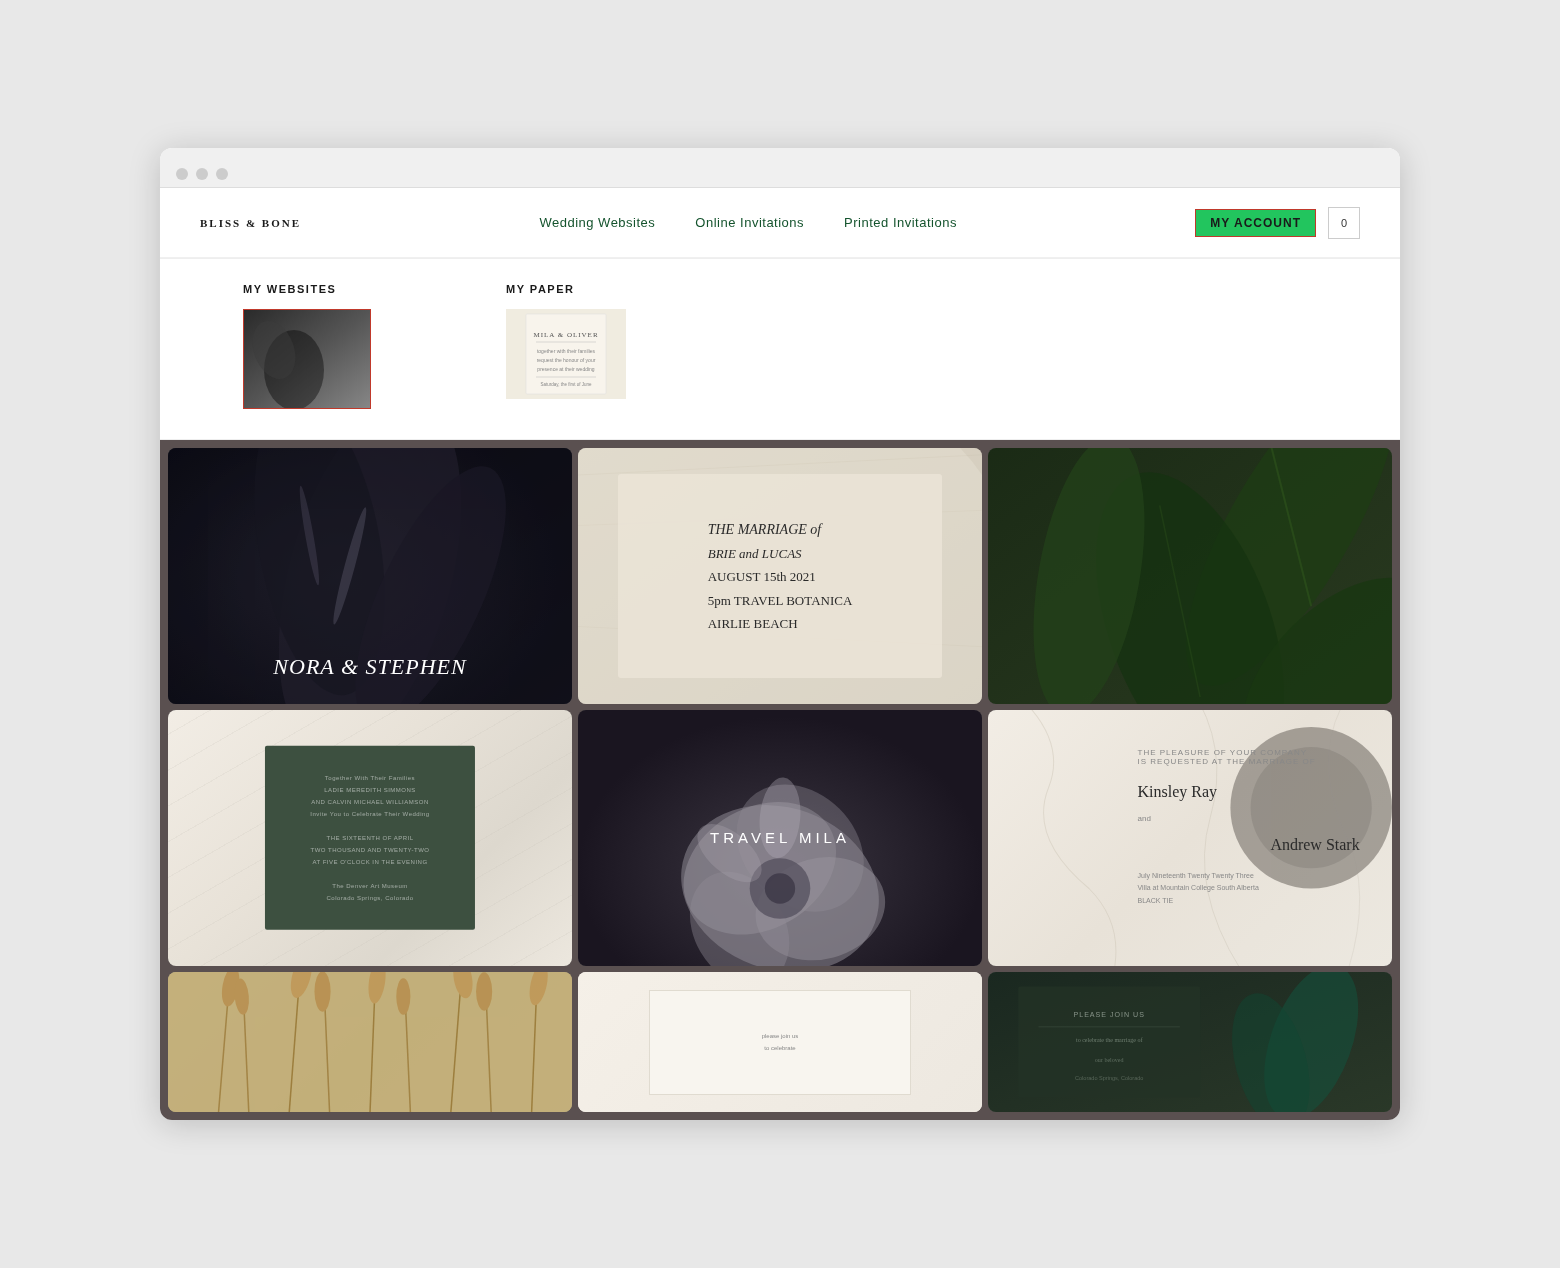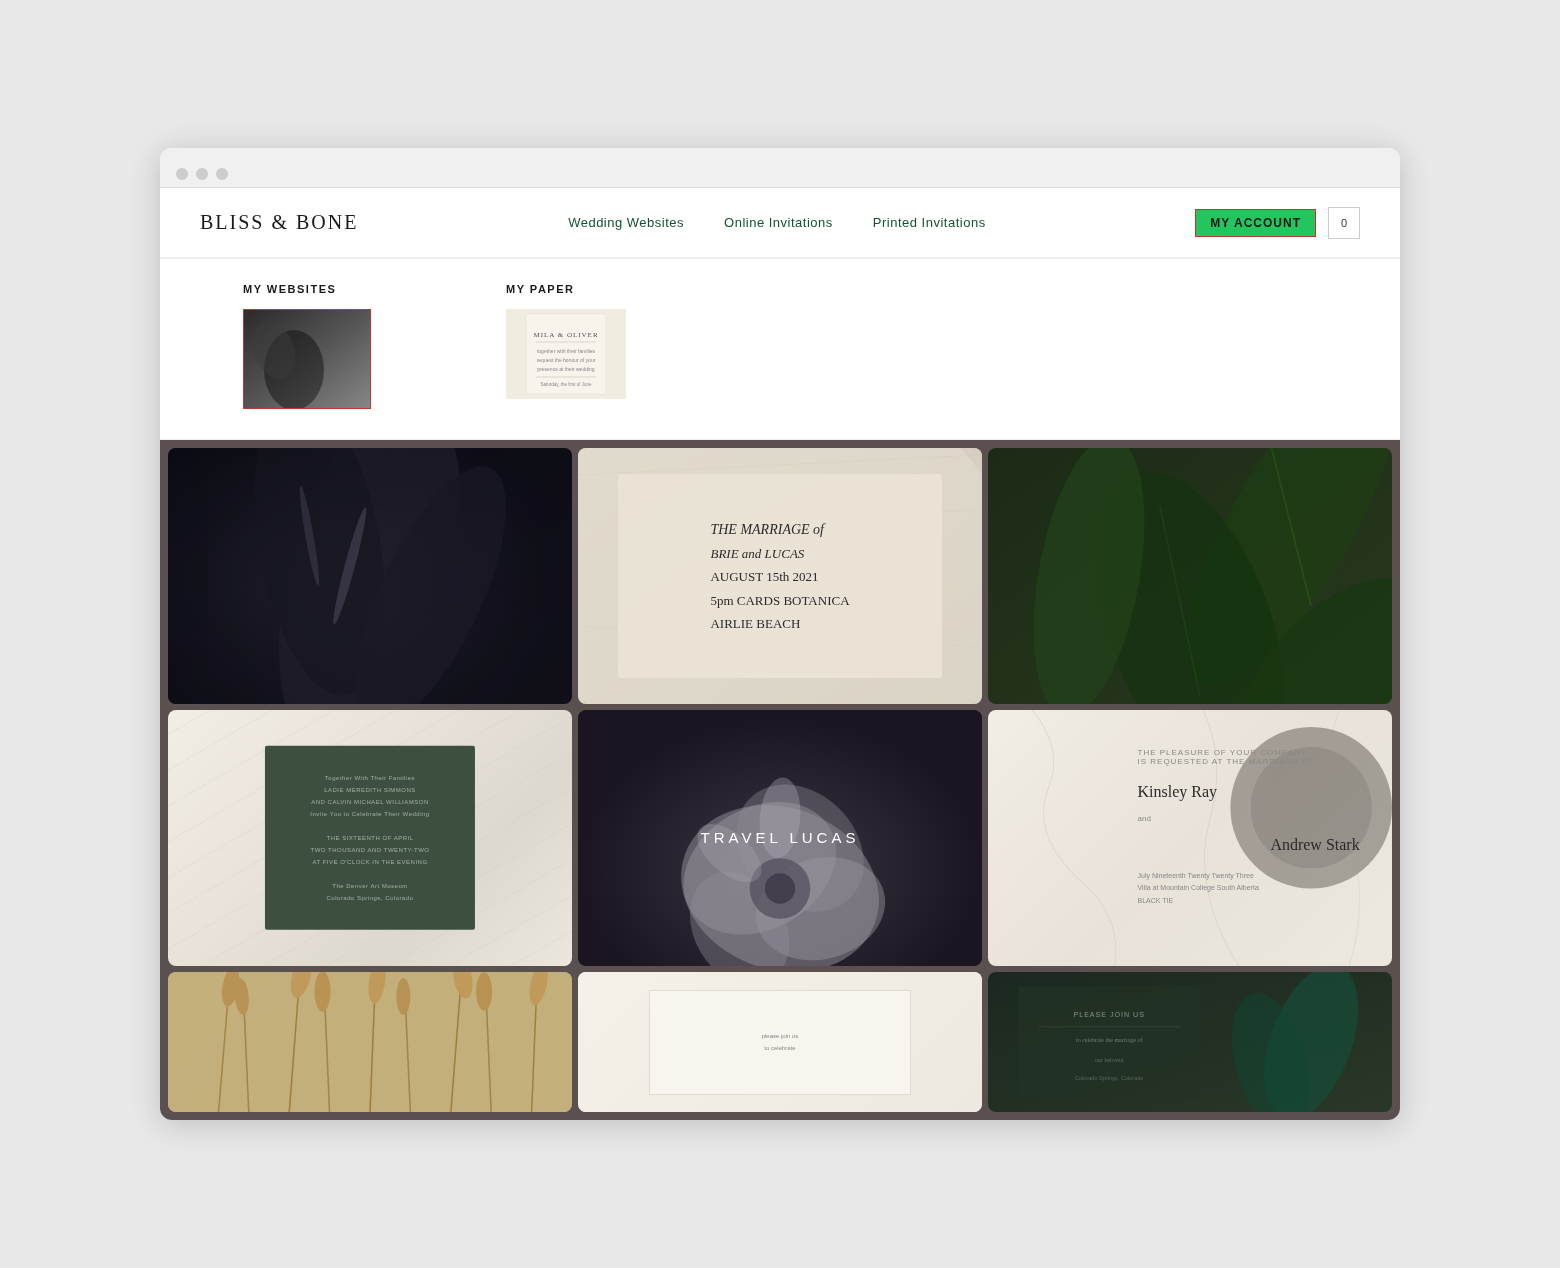--- a/index.html
+++ b/index.html
@@ -39,24 +39,24 @@
       align-items: center;
       justify-content: space-between;
       padding: 0 40px;
       height: 70px;
       border-bottom: 1px solid #f0f0f0;
       position: relative;
       background: #fff;
     }
     .nav-logo {
       font-family: 'Georgia', serif;
-      font-size: 20px;
+      font-size: 11px;
       letter-spacing: 2px;
       color: #1a1a1a;
-      font-weight: normal;
+      font-weight: bold;
     }
     .nav-center {
       display: flex;
       gap: 40px;
       align-items: center;
     }
     .nav-link {
       font-size: 13px;
       color: #14532d;
       text-decoration: none;
@@ -301,39 +301,42 @@
         </defs>
         <rect width="400" height="300" fill="url(#lg1)"></rect>
 
         <ellipse cx="200" cy="150" rx="80" ry="180" fill="rgba(30,28,40,0.9)" transform="rotate(15 200 150)"></ellipse>
         <ellipse cx="150" cy="120" rx="60" ry="150" fill="rgba(20,20,30,0.8)" transform="rotate(-10 150 120)"></ellipse>
         <ellipse cx="260" cy="170" rx="50" ry="140" fill="rgba(25,22,35,0.85)" transform="rotate(25 260 170)"></ellipse>
 
         <ellipse cx="180" cy="140" rx="5" ry="60" fill="rgba(140,135,160,0.3)" transform="rotate(15 180 140)"></ellipse>
         <ellipse cx="140" cy="110" rx="4" ry="50" fill="rgba(130,125,150,0.25)" transform="rotate(-10 140 110)"></ellipse>
       </svg>
+      <div style="position:absolute;bottom:24px;left:0;right:0;text-align:center;">
+        <span class="tile-wedding-names">NORA &amp; STEPHEN</span>
+      </div>
     </div>
 
     <div class="card-tile" style="position:relative; overflow:hidden; background: linear-gradient(145deg, #e8e0d0 0%, #d8d0c0 100%);">
       <svg style="position:absolute;inset:0;width:100%;height:100%;opacity:0.6;" viewBox="0 0 400 300" preserveAspectRatio="xMidYMid slice">
         <rect width="400" height="300" fill="#ddd8ca"></rect>
 
         <line x1="0" y1="50" x2="400" y2="30" stroke="rgba(180,170,150,0.4)" stroke-width="0.5"></line>
         <line x1="0" y1="100" x2="400" y2="85" stroke="rgba(180,170,150,0.3)" stroke-width="0.5"></line>
         <line x1="0" y1="200" x2="400" y2="220" stroke="rgba(180,170,150,0.3)" stroke-width="0.5"></line>
 
         <path d="M 350 0 Q 380 0 400 0 L 400 50 Q 380 20 350 0 Z" fill="rgba(160,150,130,0.2)"></path>
       </svg>
 
       <div style="position:absolute;left:10%;right:10%;top:10%;bottom:10%;background:rgba(235,228,215,0.85);border-radius:3px;display:flex;align-items:center;justify-content:center;padding:20px;">
         <div style="text-align:left;">
           <div style="font-family:Georgia,serif;font-size:14px;color:#2a2a2a;font-style:italic;line-height:1.8;">THE MARRIAGE of</div>
           <div style="font-family:Georgia,serif;font-size:13px;color:#2a2a2a;font-style:italic;line-height:1.8;">BRIE and LUCAS</div>
           <div style="font-family:Georgia,serif;font-size:13px;color:#2a2a2a;line-height:1.8;">AUGUST 15th 2021</div>
-          <div style="font-family:Georgia,serif;font-size:13px;color:#2a2a2a;line-height:1.8;">5pm CARDS BOTANICA</div>
+          <div style="font-family:Georgia,serif;font-size:13px;color:#2a2a2a;line-height:1.8;">5pm TRAVEL BOTANICA</div>
           <div style="font-family:Georgia,serif;font-size:13px;color:#2a2a2a;line-height:1.8;">AIRLIE BEACH</div>
         </div>
       </div>
     </div>
 
     <div class="card-tile" style="position:relative; overflow:hidden;">
       <svg style="position:absolute;inset:0;width:100%;height:100%;" viewBox="0 0 400 300" preserveAspectRatio="xMidYMid slice">
         <defs>
           <linearGradient id="greenGrad" x1="0%" y1="0%" x2="100%" y2="100%">
             <stop offset="0%" stop-color="#1a2a15"></stop>
@@ -389,21 +392,21 @@
         <ellipse cx="240" cy="220" rx="65" ry="50" fill="rgba(155,150,160,0.45)" transform="rotate(-15 240 220)"></ellipse>
         <ellipse cx="160" cy="240" rx="60" ry="45" fill="rgba(145,140,150,0.4)" transform="rotate(60 160 240)"></ellipse>
 
         <circle cx="200" cy="200" r="30" fill="rgba(80,75,90,0.7)"></circle>
         <circle cx="200" cy="200" r="15" fill="rgba(60,55,70,0.8)"></circle>
 
         <ellipse cx="200" cy="130" rx="20" ry="40" fill="rgba(180,175,185,0.35)" transform="rotate(5 200 130)"></ellipse>
         <ellipse cx="150" cy="165" rx="20" ry="38" fill="rgba(175,170,180,0.3)" transform="rotate(-50 150 165)"></ellipse>
       </svg>
       <div style="position:absolute;top:50%;left:50%;transform:translate(-50%,-50%);">
-        <span style="font-family:'Arial',sans-serif;font-size:15px;letter-spacing:4px;color:#fff;font-weight:300;">TRAVEL LUCAS</span>
+        <span style="font-family:'Arial',sans-serif;font-size:15px;letter-spacing:4px;color:#fff;font-weight:300;">TRAVEL MILA</span>
       </div>
     </div>
 
     <div class="card-tile" style="position:relative; overflow:hidden;">
       <div style="position:absolute;inset:0;background:linear-gradient(135deg,#f2ede5 0%,#e8e2d8 50%,#ece8e0 100%);"></div>
 
       <svg style="position:absolute;inset:0;width:100%;height:100%;opacity:0.4;" viewBox="0 0 400 300" preserveAspectRatio="xMidYMid slice">
         <path d="M 20 0 Q 80 50 60 100 Q 40 150 100 200 Q 140 240 120 300" stroke="#c8c0b0" stroke-width="1" fill="none"></path>
         <path d="M 200 0 Q 240 60 220 130 Q 200 200 250 280" stroke="#c0b8a8" stroke-width="0.8" fill="none"></path>
         <path d="M 350 20 Q 320 80 360 160 Q 380 220 350 300" stroke="#c5bdb0" stroke-width="0.7" fill="none"></path>

